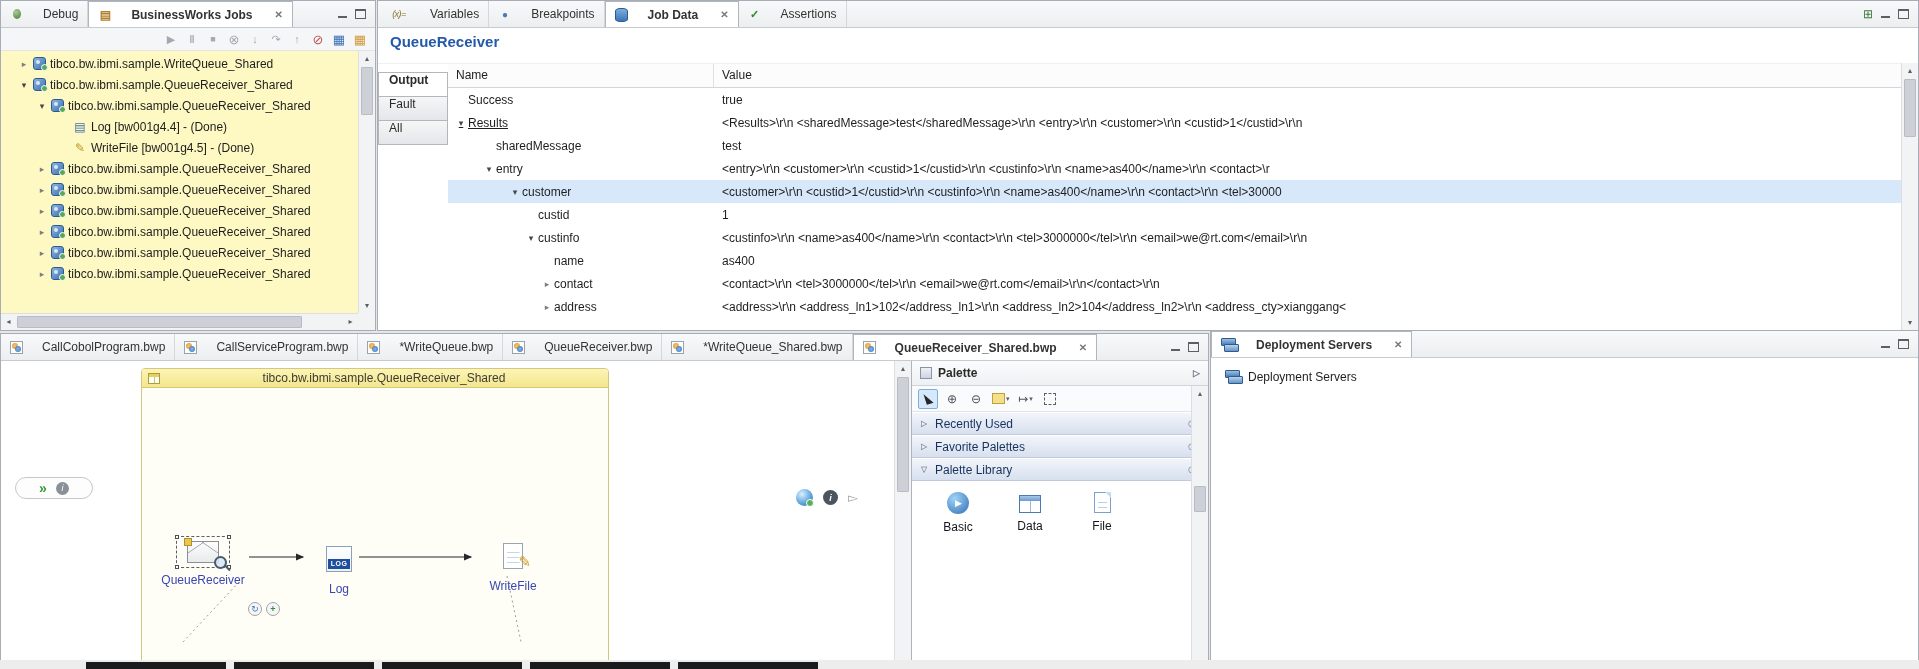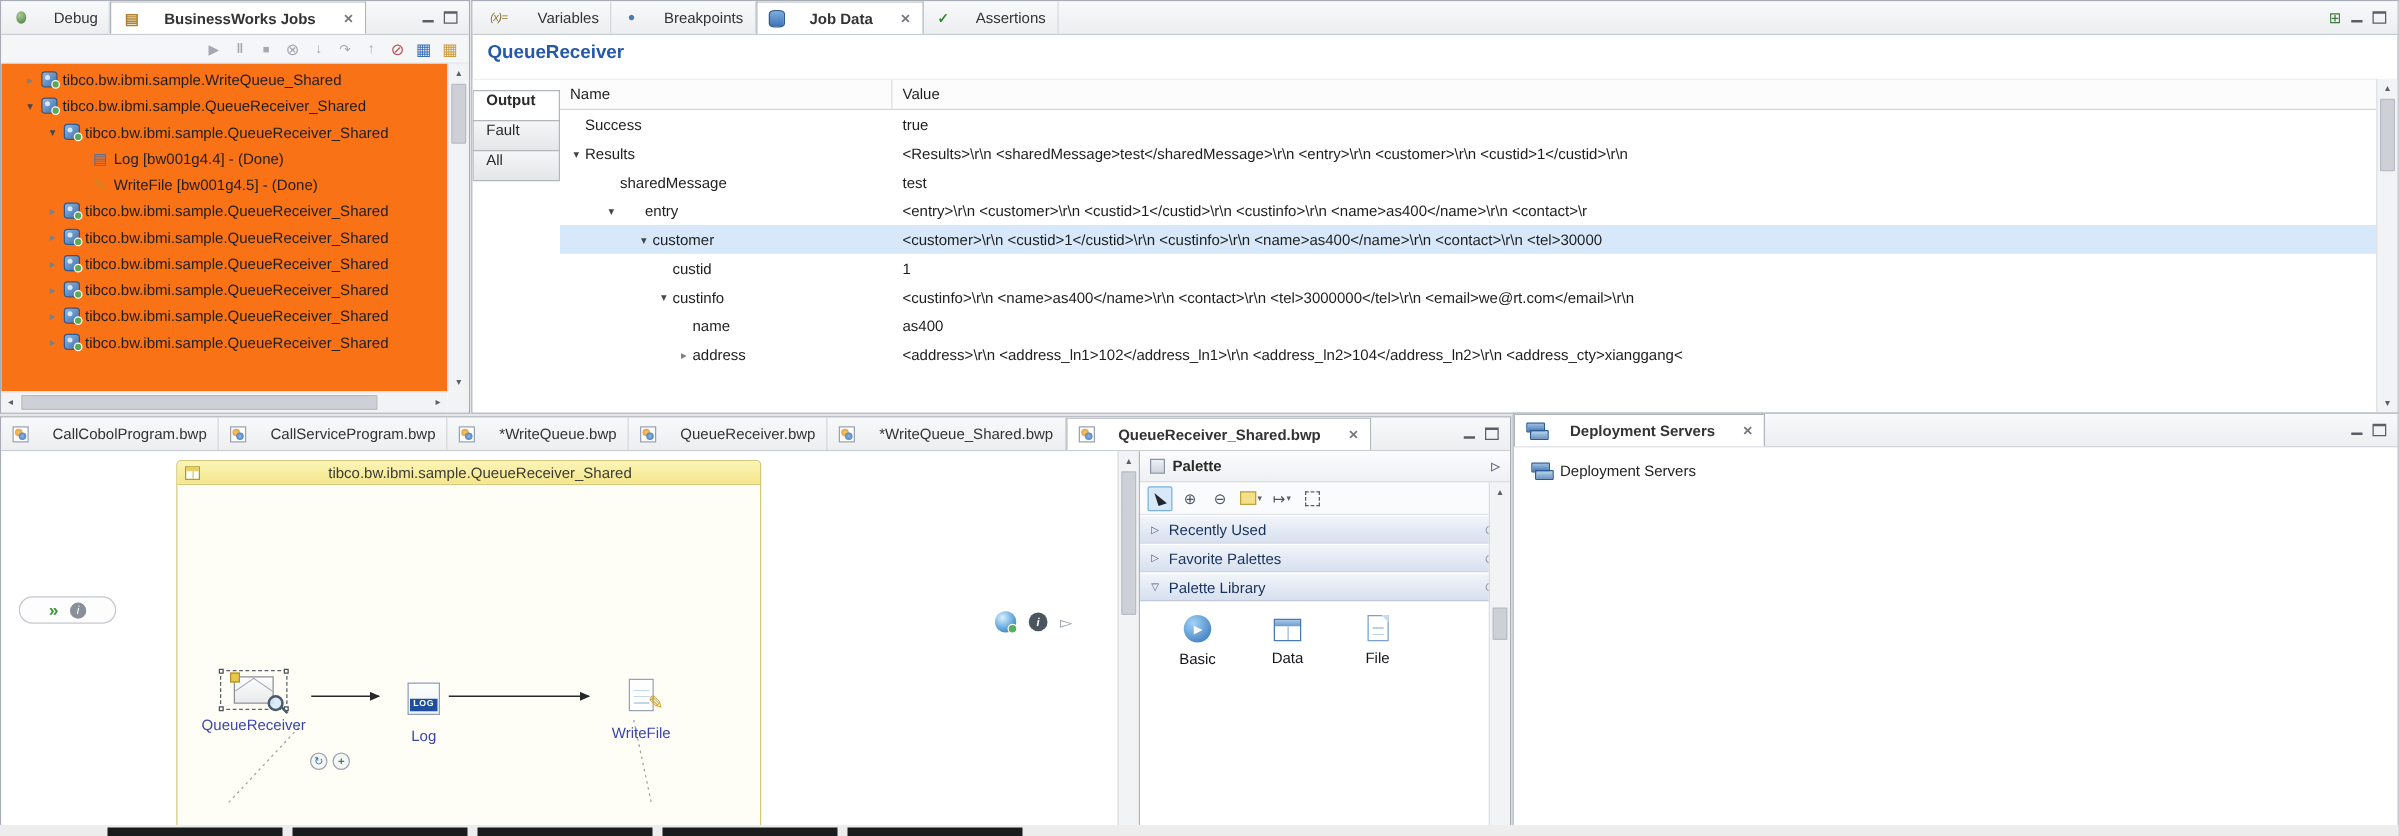--- a/index.html
+++ b/index.html
@@ -55,21 +55,21 @@
   .tbic.ic-suspend::before{content:"‖";font-weight:bold}
   .tbic.ic-terminate::before{content:"■";font-size:9px}
   .tbic.ic-disconnect::before{content:"⊗";font-size:13px}
   .tbic.ic-step-into::before{content:"↓"}
   .tbic.ic-step-over::before{content:"↷"}
   .tbic.ic-step-return::before{content:"↑"}
   .tbic.ic-clear::before{content:"⊘";color:#c05050;font-size:13px}
   .tbic.ic-grid-blue::before{content:"▦";color:#3a6fb5;font-size:13px}
   .tbic.ic-grid-gold::before{content:"▦";color:#d09a3a;font-size:13px}
 
-  .tree{position:absolute;left:0;top:50px;right:17px;bottom:17px;overflow:hidden;background:#f97316;padding-top:2px}
+  .tree{position:absolute;left:0;top:50px;right:17px;bottom:17px;overflow:hidden;background:#fef9c3;padding-top:2px}
   .trow{height:21px;display:flex;align-items:center;white-space:nowrap}
   .tw{width:14px;flex:none;text-align:center;font-size:9px;color:#505archive archive archive archive archive;color:#50545a}
   .tw.open::before{content:"▾";color:#43474d}
   .tw.closed::before{content:"▸";color:#7a7e85}
   .selwrap{display:flex;align-items:center;gap:4px;padding:1px 4px 1px 2px}
   .trow.selected .selwrap{background:#d2e2f4;outline:1px dotted #7a96b8;outline-offset:-1px}
   .tlbl{white-space:nowrap}
 
   
   .vscroll,.hscroll{position:absolute;background:#f2f3f5}
@@ -385,37 +385,37 @@
 
             <div class="jd-row">
               <div class="jd-name" style="padding-left: 6px; align-items: center;">
                 <span class="tw"></span>
                 <span class="tlbl">Success</span>
               </div>
               <div class="jd-val">true</div>
             </div>
 
             <div class="jd-row">
-              <div class="jd-name" style="padding-left: 6px;">
+              <div class="jd-name" style="padding-left: 6px; text-decoration: underline;">
                 <span class="tw open"></span>
                 <span class="tlbl">Results</span>
               </div>
               <div class="jd-val">&lt;Results&gt;\r\n  &lt;sharedMessage&gt;test&lt;/sharedMessage&gt;\r\n  &lt;entry&gt;\r\n    &lt;customer&gt;\r\n      &lt;custid&gt;1&lt;/custid&gt;\r\n</div>
             </div>
 
             <div class="jd-row">
               <div class="jd-name" style="padding-left: 34px;">
                 <span class="tw"></span>
                 <span class="tlbl">sharedMessage</span>
               </div>
               <div class="jd-val">test</div>
             </div>
 
             <div class="jd-row">
-              <div class="jd-name" style="padding-left: 34px; gap: 20px;">
+              <div class="jd-name" style="padding-left: 34px;">
                 <span class="tw open"></span>
                 <span class="tlbl">entry</span>
               </div>
               <div class="jd-val">&lt;entry&gt;\r\n  &lt;customer&gt;\r\n    &lt;custid&gt;1&lt;/custid&gt;\r\n    &lt;custinfo&gt;\r\n      &lt;name&gt;as400&lt;/name&gt;\r\n      &lt;contact&gt;\r</div>
             </div>
 
             <div class="jd-row selected">
               <div class="jd-name" style="padding-left: 60px;">
                 <span class="tw open"></span>
                 <span class="tlbl">customer</span>
@@ -440,20 +440,27 @@
             </div>
 
             <div class="jd-row">
               <div class="jd-name" style="padding-left: 92px;">
                 <span class="tw"></span>
                 <span class="tlbl">name</span>
               </div>
               <div class="jd-val">as400</div>
             </div>
 
+            <div class="jd-row">
+              <div class="jd-name" style="padding-left: 92px;">
+                <span class="tw closed"></span>
+                <span class="tlbl">contact</span>
+              </div>
+              <div class="jd-val">&lt;contact&gt;\r\n  &lt;tel&gt;3000000&lt;/tel&gt;\r\n  &lt;email&gt;we@rt.com&lt;/email&gt;\r\n&lt;/contact&gt;\r\n</div>
+            </div>
 
             <div class="jd-row">
               <div class="jd-name" style="padding-left: 92px;">
                 <span class="tw closed"></span>
                 <span class="tlbl">address</span>
               </div>
               <div class="jd-val">&lt;address&gt;\r\n  &lt;address_ln1&gt;102&lt;/address_ln1&gt;\r\n  &lt;address_ln2&gt;104&lt;/address_ln2&gt;\r\n  &lt;address_cty&gt;xianggang&lt;</div>
             </div>
           </div>
       </div>

